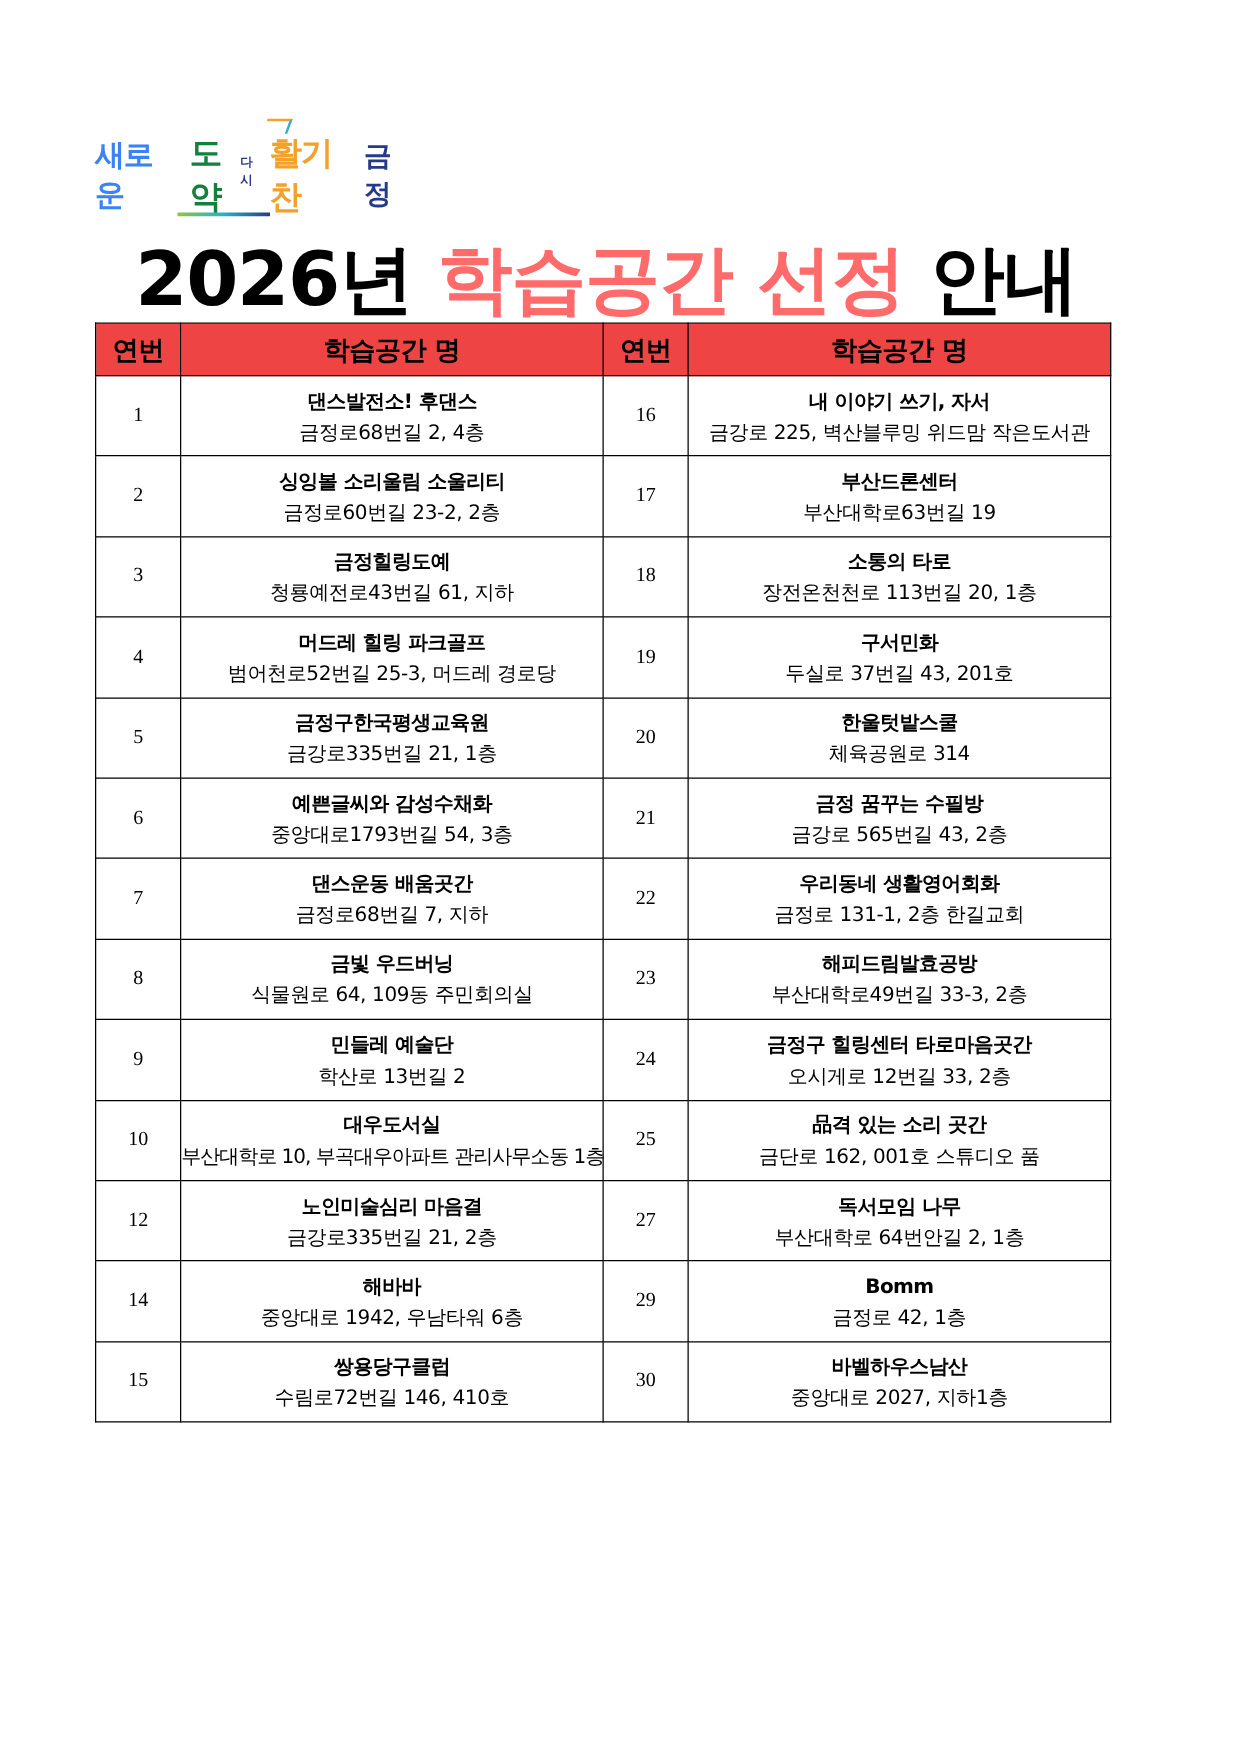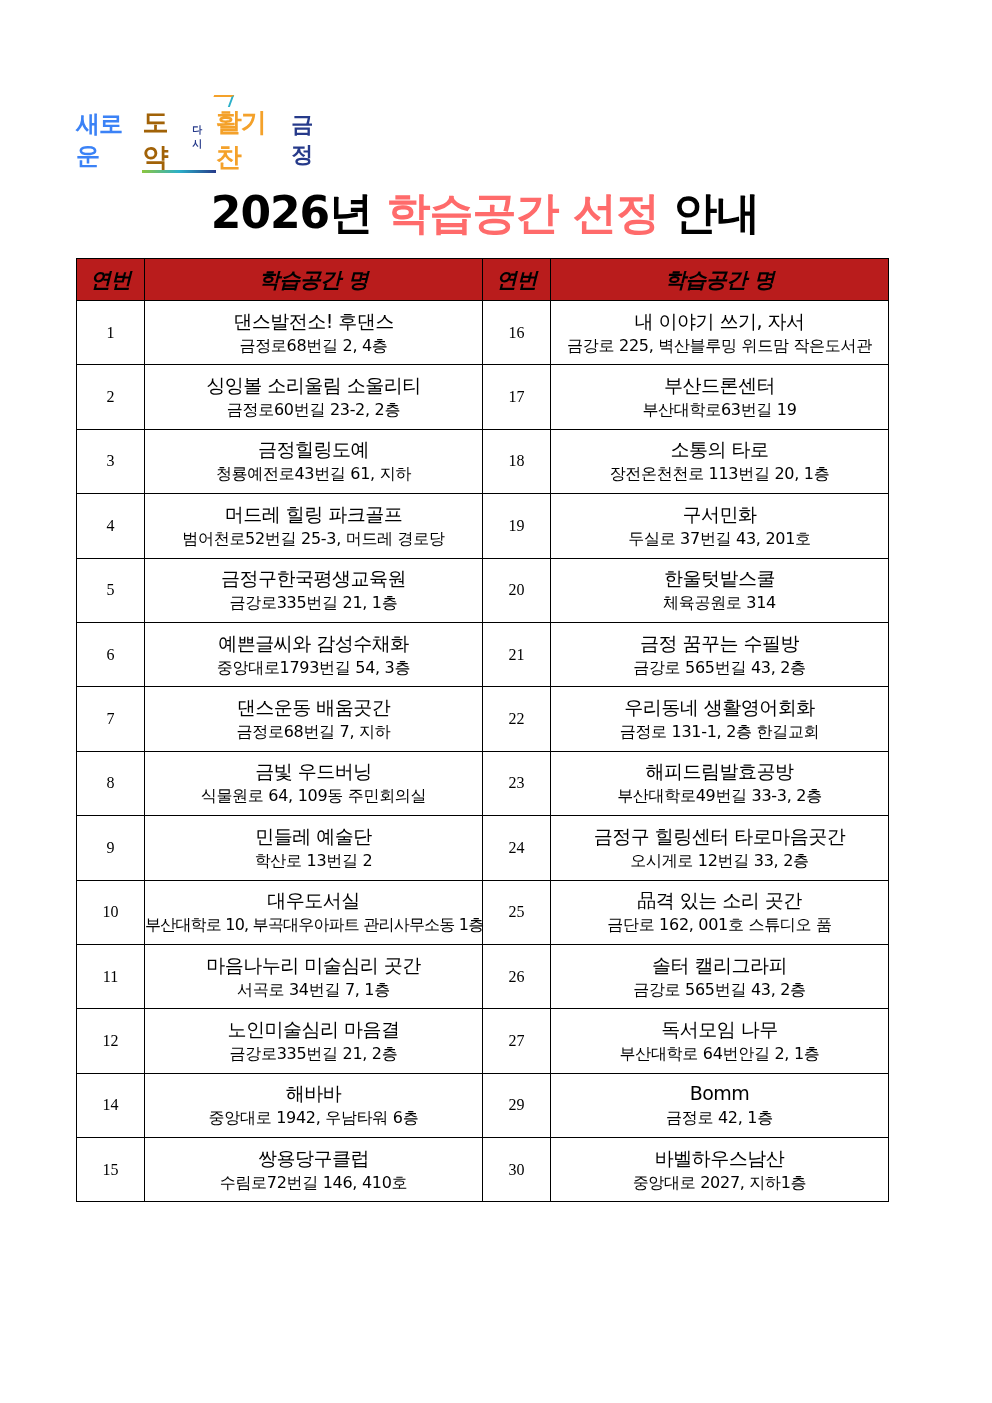--- a/index.html
+++ b/index.html
@@ -5,61 +5,60 @@
     * { box-sizing: border-box; margin: 0; padding: 0; }
     html, body { width: 992px; height: 1403px; background: #ffffff; }
     body { position: relative; font-family: "DejaVu Sans", "Liberation Sans", sans-serif; color: #000; }
 
     .logo {
       position: absolute; left: 76px; top: 112px; width: 252px; height: 56px;
       display: flex; align-items: center; gap: 6px;
       font-family: "DejaVu Sans", sans-serif; font-weight: bold;
     }
     .logo .w1 { color: #3b82f6; font-size: 24px; letter-spacing: -1px; }
-    .logo .w2 { color: #a16207; font-size: 26px; position: relative; letter-spacing: -1px; }
+    .logo .w2 { color: #15803d; font-size: 26px; position: relative; letter-spacing: -1px; text-align: center; }
     .logo .w2::after {
       content: ""; position: absolute; left: 0; right: -30px; bottom: 2px; height: 3px;
       background: linear-gradient(90deg, #8cc63f, #2bb0c9, #263a8a);
     }
     .logo .w3 { color: #263a8a; font-size: 10px; margin-top: -6px; }
     .logo .w4 { color: #f4a12a; font-size: 26px; letter-spacing: -1px; position: relative; }
     .logo .w4::before {
       content: ""; position: absolute; left: -4px; top: -10px; width: 18px; height: 10px;
       border-top: 2px solid #f4a12a; border-right: 2px solid #2bb0c9; transform: skewX(-20deg);
     }
     .logo .w5 { color: #263a8a; font-size: 22px; letter-spacing: -1px; margin-left: 4px; }
 
     .title {
       position: absolute; left: 0; right: 0; top: 184px;
-      text-align: center; font-weight: bold; font-size: 44px; letter-spacing: -1px;
+      text-align: center; font-weight: bold; font-size: 60px; letter-spacing: -1px;
       font-family: "DejaVu Sans", sans-serif;
       padding-right: 22px;
     }
     .title .accent { color: #ff6b6b; }
 
     table.list {
       position: absolute; left: 76px; top: 258px; width: 813px;
       border-collapse: collapse; table-layout: fixed;
     }
     table.list col.no { width: 68px; }
     table.list col.name { width: 338px; }
     table.list th, table.list td {
       border: 1px solid #000; text-align: center; vertical-align: middle;
     }
     table.list th {
-      background: #b91c1c; height: 42px; font-size: 21px; font-weight: bold;
+      background: #ef4444; height: 42px; font-size: 21px; font-weight: bold;
       letter-spacing: -0.5px;
-      font-style: italic;
     }
     table.list td { height: 64.4px; }
     td.num {
       font-family: "Liberation Serif", serif; font-size: 16px;
     }
     td.place .pname {
-      display: block; font-weight: normal; font-size: 19px; line-height: 26px;
+      display: block; font-weight: bold; font-size: 16px; line-height: 26px;
       letter-spacing: -0.5px; white-space: nowrap;
     }
     td.place .paddr {
       display: block; font-size: 16px; line-height: 24px; white-space: nowrap;
       letter-spacing: -0.3px;
     }
     td.place .paddr.small { font-size: 16px; letter-spacing: -0.8px; }
   </style>
 </head>
 <body>
@@ -208,32 +207,20 @@
           <span class="pname">대우도서실</span>
           <span class="paddr small">부산대학로 10, 부곡대우아파트 관리사무소동 1층</span>
         </td>
         <td class="num">25</td>
         <td class="place">
           <span class="pname">品격 있는 소리 곳간</span>
           <span class="paddr">금단로 162, 001호 스튜디오 품</span>
         </td>
       </tr>
       <tr>
-        <td class="num">11</td>
-        <td class="place">
-          <span class="pname">마음나누리 미술심리 곳간</span>
-          <span class="paddr">서곡로 34번길 7, 1층</span>
-        </td>
-        <td class="num">26</td>
-        <td class="place">
-          <span class="pname">솔터 캘리그라피</span>
-          <span class="paddr">금강로 565번길 43, 2층</span>
-        </td>
-      </tr>
-      <tr>
         <td class="num">12</td>
         <td class="place">
           <span class="pname">노인미술심리 마음결</span>
           <span class="paddr">금강로335번길 21, 2층</span>
         </td>
         <td class="num">27</td>
         <td class="place">
           <span class="pname">독서모임 나무</span>
           <span class="paddr">부산대학로 64번안길 2, 1층</span>
         </td>

